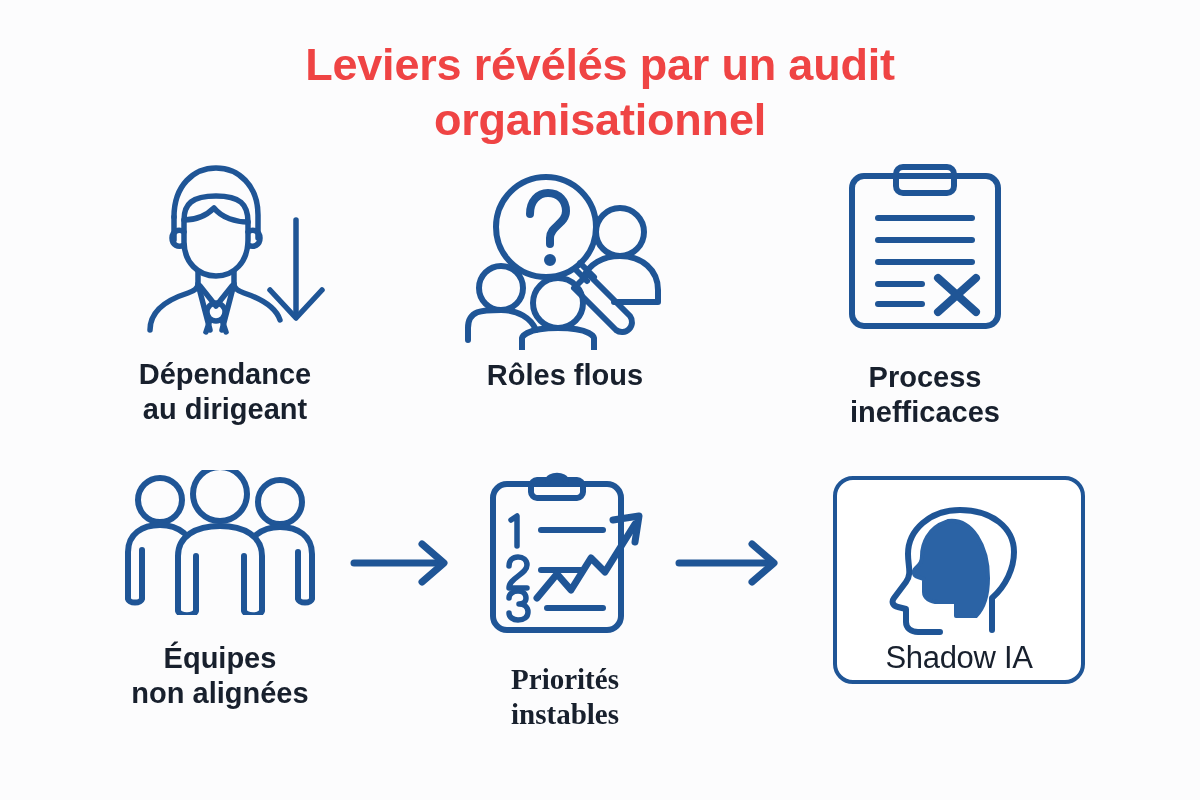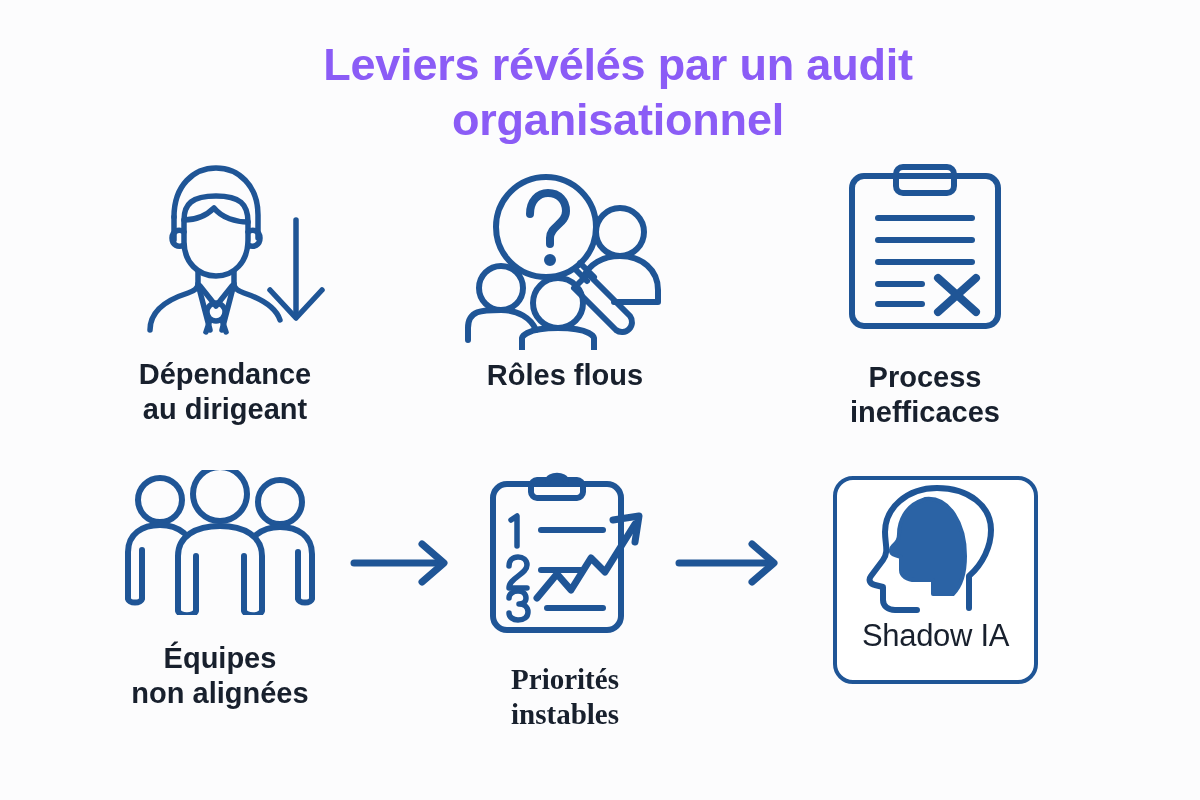--- a/index.html
+++ b/index.html
@@ -16,29 +16,29 @@
   }
   #canvas {
     position: relative;
     width: 1200px;
     height: 800px;
   }
 
   
   #title {
     position: absolute;
-    left: 188px;
+    left: 170px;
     top: 38px;
     width: 860px;
     text-align: center;
     font-size: 45px;
     font-weight: 700;
     line-height: 1.22;
     letter-spacing: -0.2px;
-    color: #8b5cf6;
+    color: #ef4444;
   }
 
   
   .item {
     position: absolute;
     display: flex;
     flex-direction: column;
     align-items: center;
   }
   .icon-wrap {
@@ -77,31 +77,31 @@
     position: absolute;
   }
   #arrow-1 { left: 350px; top: 538px; }
   #arrow-2 { left: 675px; top: 538px; }
 
   
   #card-shadow-ia {
     position: absolute;
     left: 833px;
     top: 476px;
-    width: 205px;
+    width: 252px;
     height: 208px;
     box-sizing: border-box;
     border: 4px solid #1f5596;
     border-radius: 20px;
     background: #ffffff;
     display: flex;
     flex-direction: column;
     align-items: center;
     justify-content: flex-start;
-    padding-top: 4px;
+    padding-top: 26px;
   }
   #card-shadow-ia .card-label {
     font-size: 31px;
     font-weight: 400;
     color: #18202d;
     margin-top: 4px;
     letter-spacing: -0.3px;
   }
 </style>
 </head>

